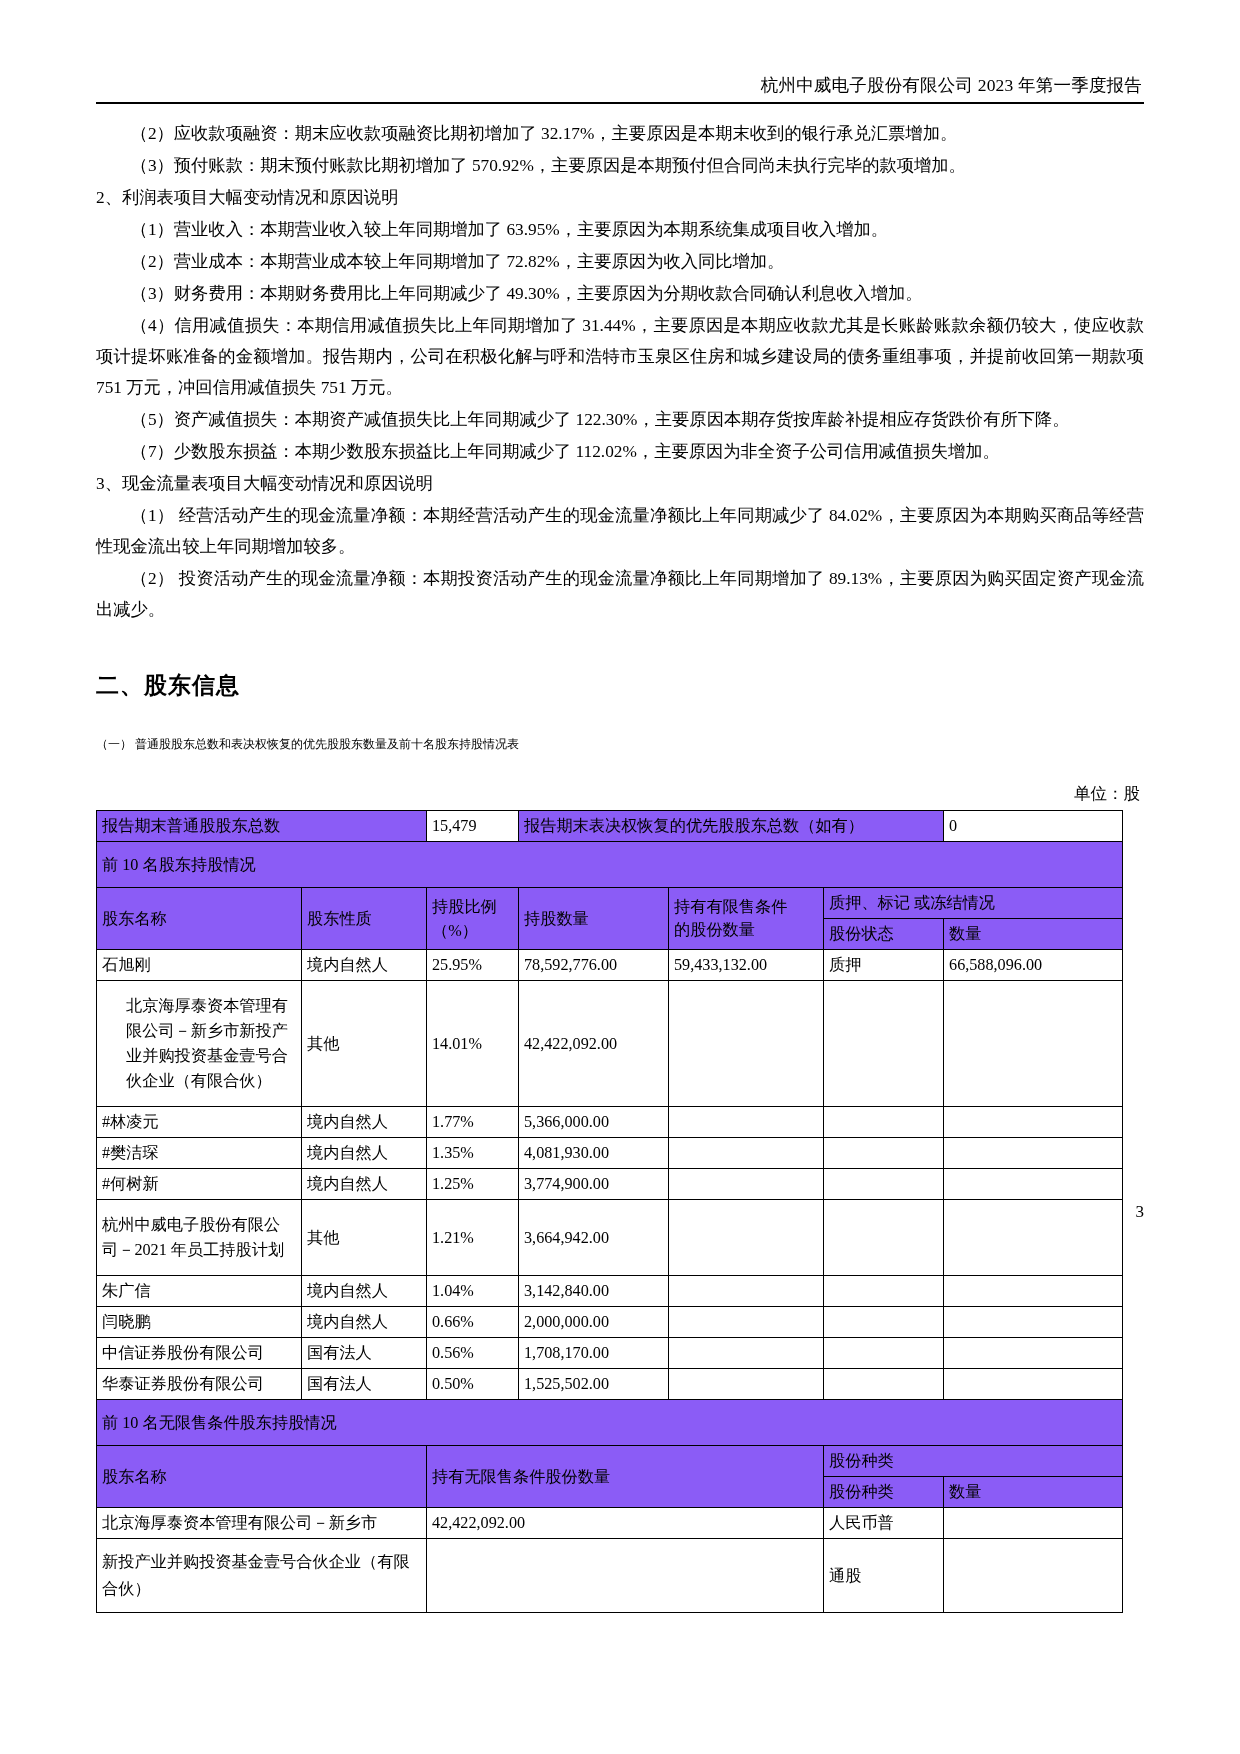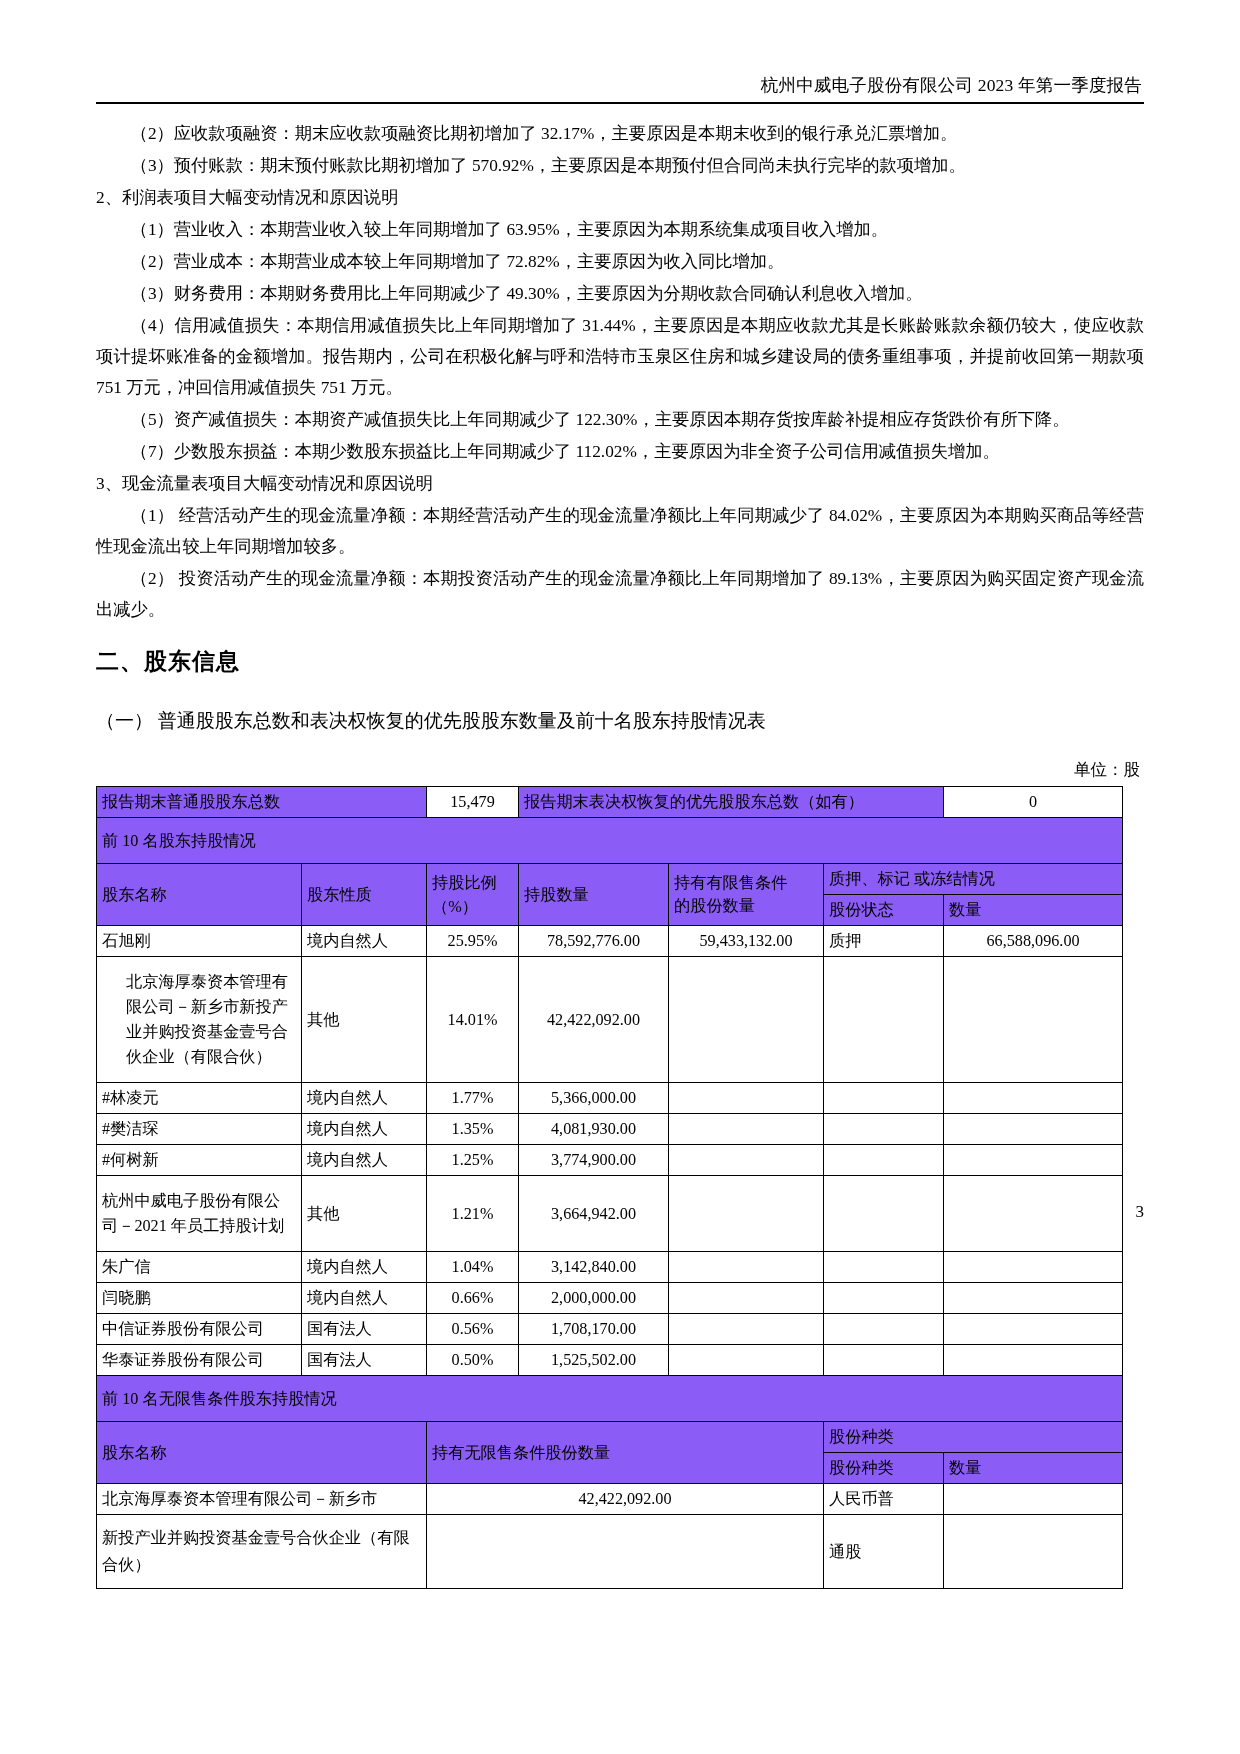--- a/index.html
+++ b/index.html
@@ -64,24 +64,24 @@
   p.indent0 { text-indent: 0; }
 
   
   h2.sec-title {
     margin: 0;
     font-size: 23px;
     font-weight: bold;
     line-height: 34px;
     letter-spacing: 1px;
   }
-  .sec-title-wrap { margin-top: 20px; }
+  .sec-title-wrap { margin-top: 44px; }
   h3.subsec-title {
     margin: 0;
-    font-size: 19px;
+    font-size: 12px;
     font-weight: normal;
     line-height: 31px;
   }
   .subsec-title-wrap { margin-top: 26px; }
 
   
   .unit-label {
     margin-top: 22px;
     text-align: right;
     font-size: 16.5px;
@@ -99,21 +99,21 @@
   }
   table.sh-table td {
     border: 1px solid #000000;
     padding: 3px 5px;
     vertical-align: middle;
     line-height: 24px;
     font-family: "Liberation Serif", "DejaVu Serif", serif;
   }
   td.shade { background: #8b5cf6; }
   td.ctr  { }
-  td.rgt  { text-align: center; margin-left: 31px; }
+  td.rgt  { text-align: left; margin-left: 31px; }
   td.lft  { text-align: left; }
   td.top  { vertical-align: top; }
   .num { font-family: "Liberation Serif", "DejaVu Serif", serif; }
 
   .cell-2line { line-height: 23px; }
 
   
   .page-number {
     position: absolute;
     right: 96px;

